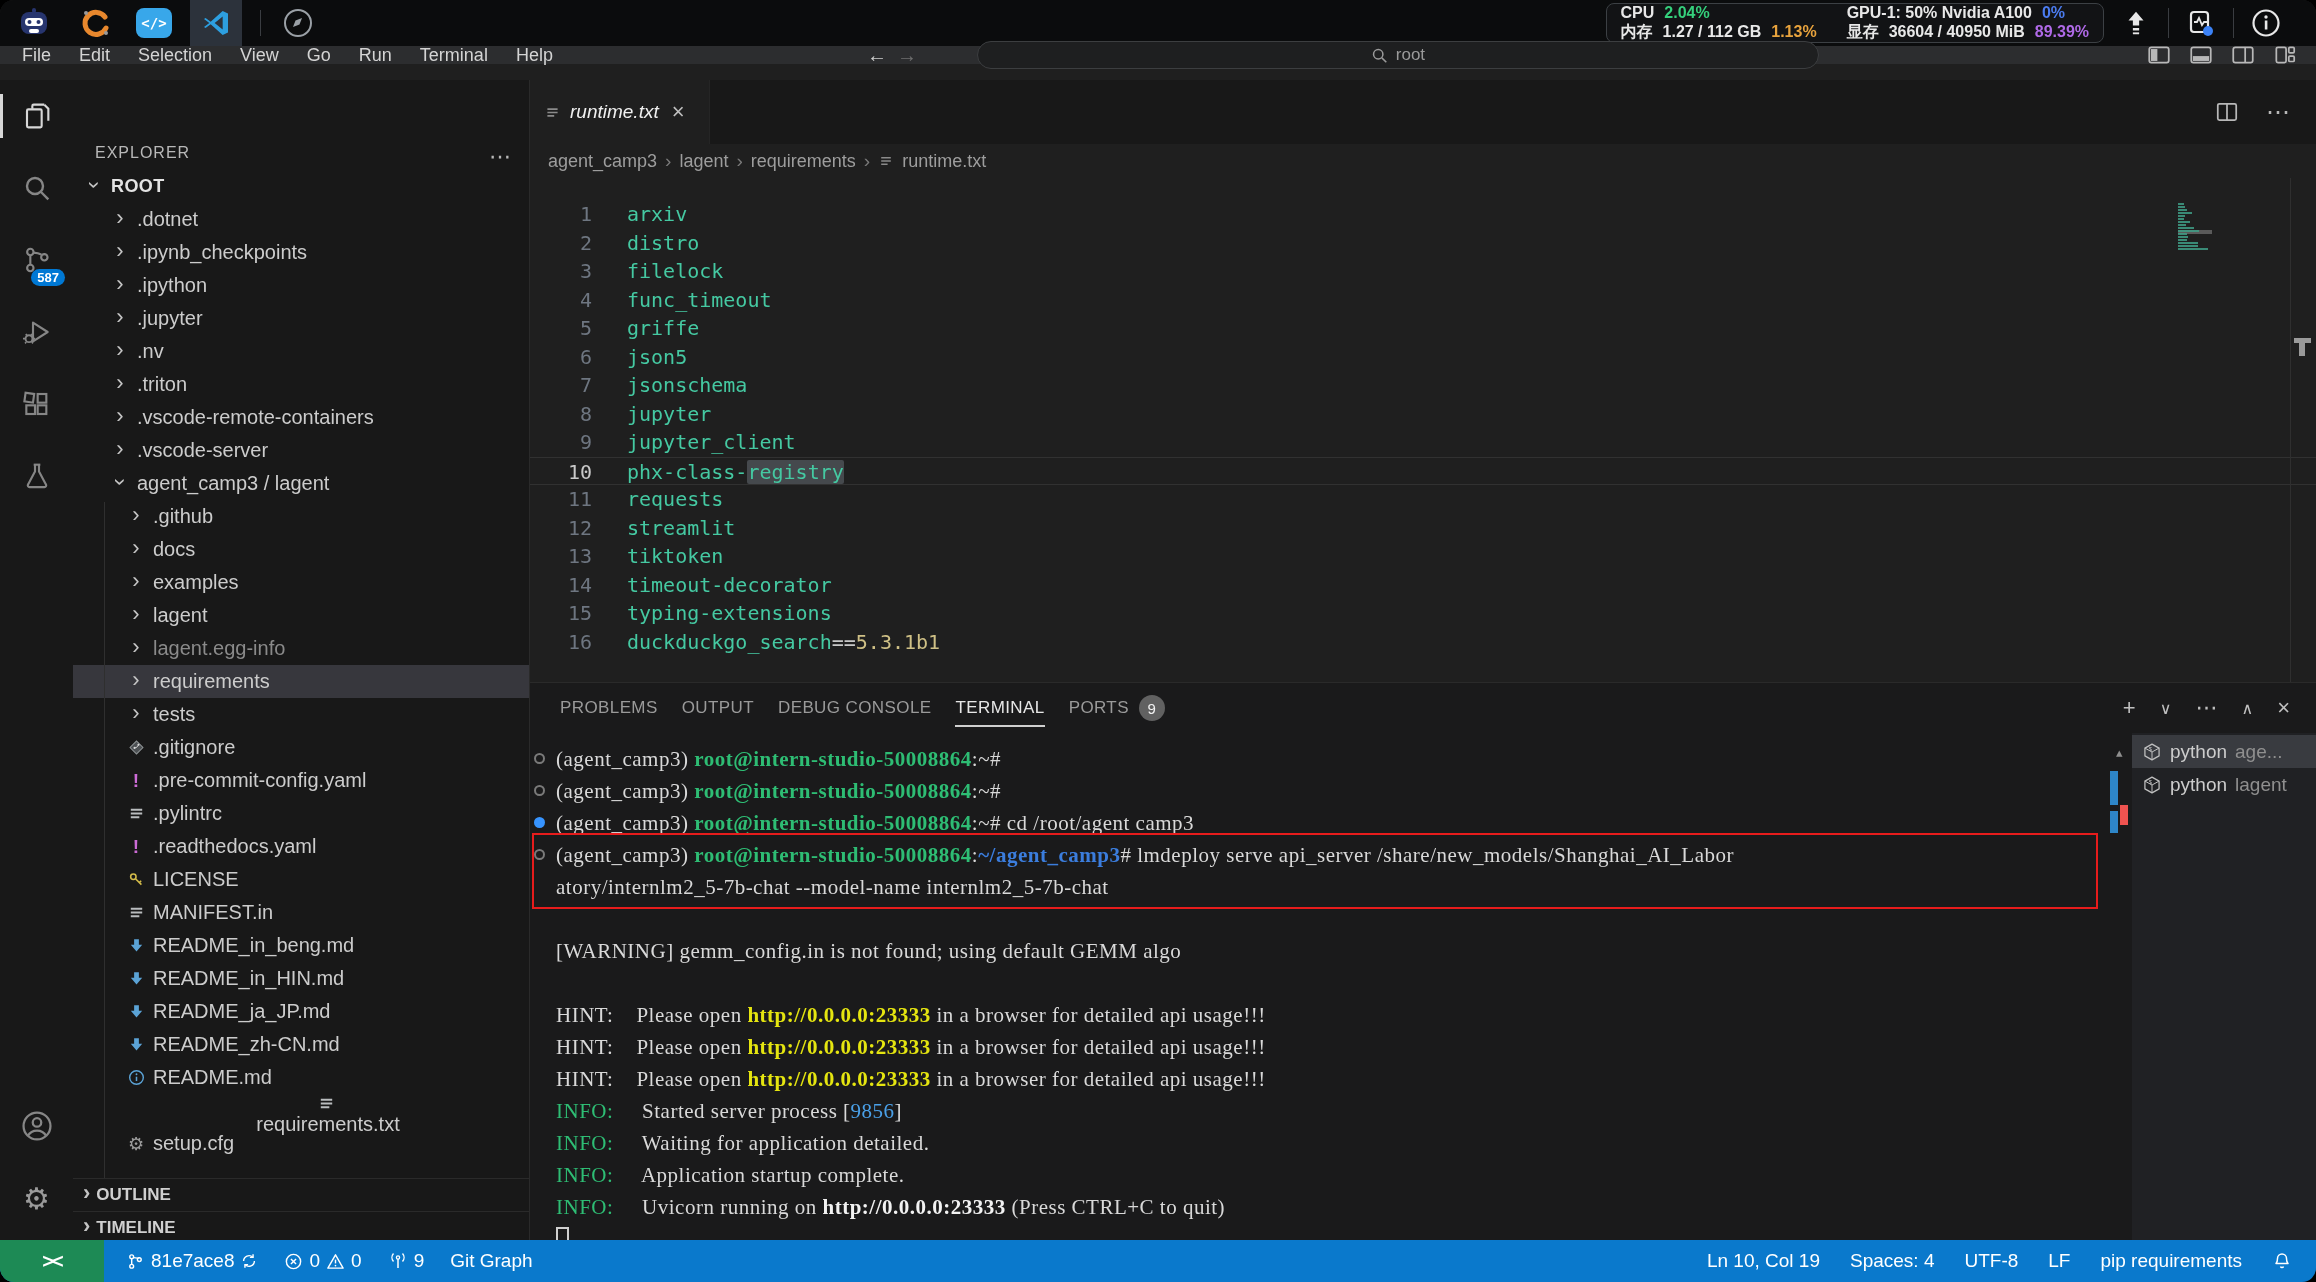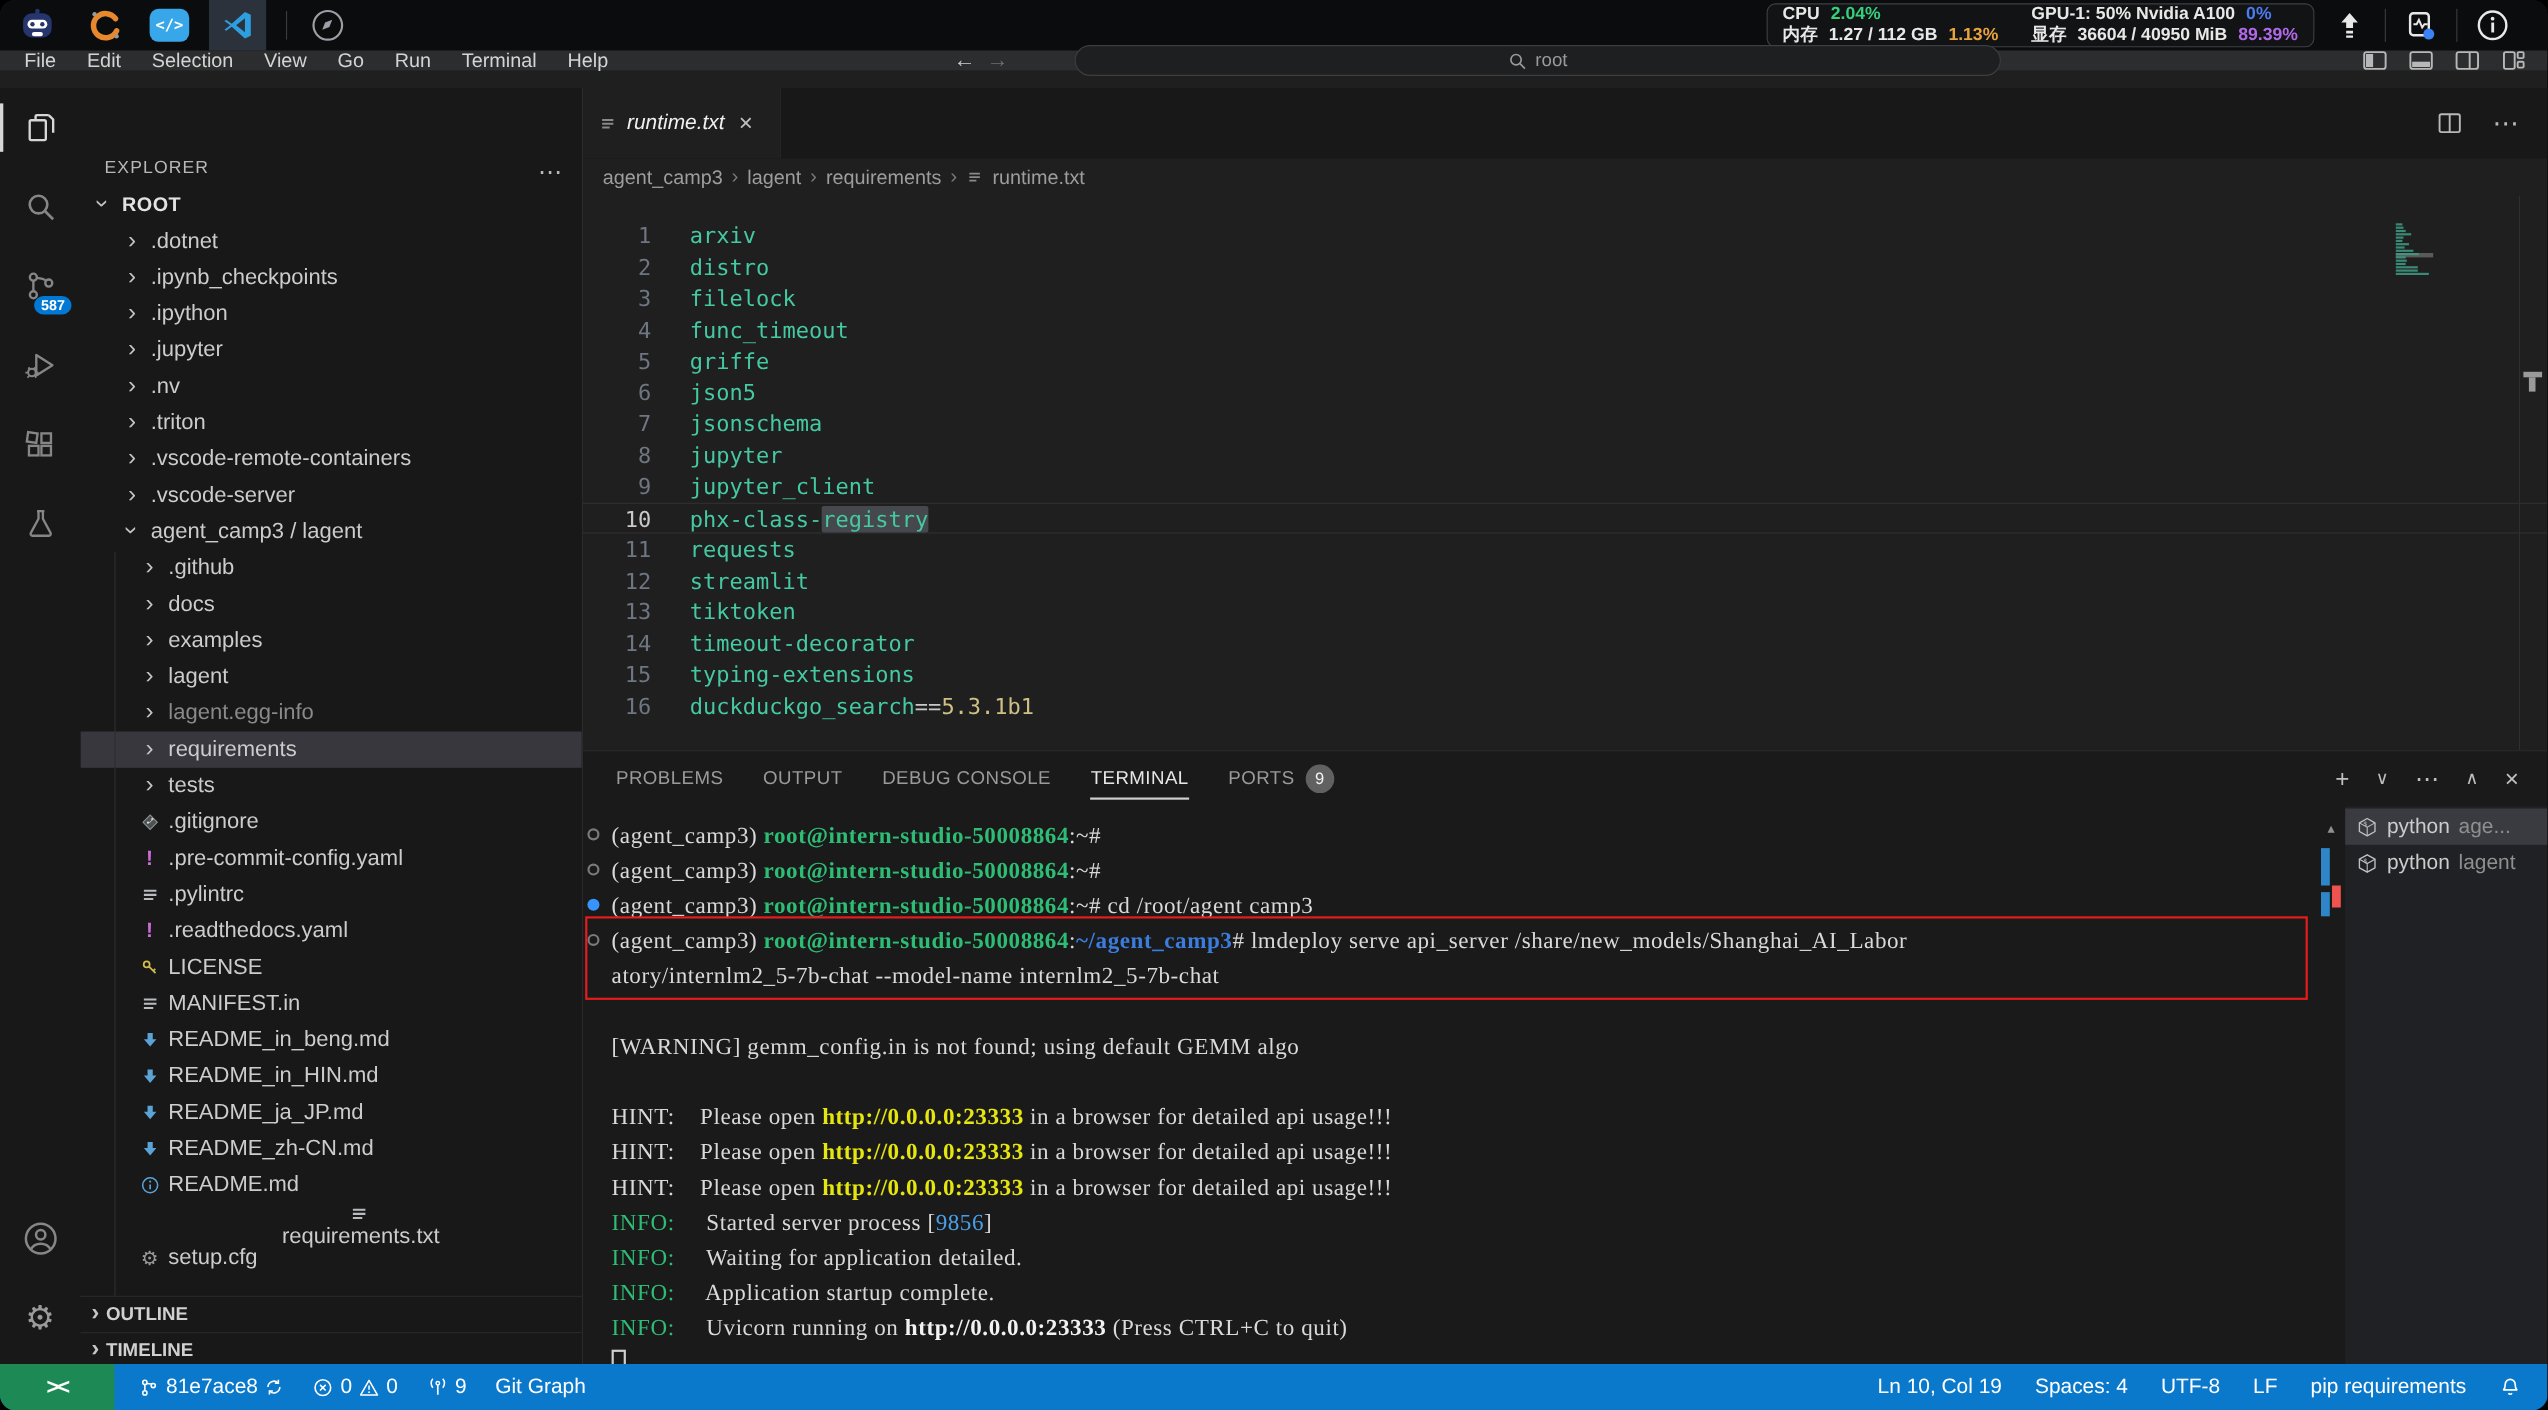--- a/index.html
+++ b/index.html
@@ -89,21 +89,21 @@
 .mm-hl{position:absolute;left:0;width:34px;height:4px;background:#6f6f6f;opacity:.75}
 .mm-bar{height:2px;margin-bottom:1px;background:#3f9e86;opacity:.85}
 .ovr{position:absolute;top:0;bottom:0;left:1760px;width:26px;border-left:1px solid #2f2f2f}
 .ovr-mark{position:absolute;left:3px;top:160px;width:17px;height:18px}
 .ovr-mark .h{position:absolute;top:0;left:0;width:17px;height:5px;background:#9a9a9a}
 .ovr-mark .v{position:absolute;top:5px;left:5px;width:6px;height:13px;background:#9a9a9a}
 
 
 .panel{height:558px;background:#1a1a1b;border-top:1px solid #2a2a2a;display:flex;flex-direction:column}
 .panel-header{height:50px;display:flex;align-items:center;padding:0 26px 0 30px}
-.ptabs{display:flex;gap:36px;height:100%}
+.ptabs{display:flex;gap:24px;height:100%}
 .ptab{display:flex;align-items:center;font-size:17px;letter-spacing:.4px;color:#9a9a9a;position:relative;gap:10px}
 .ptab.active{color:#e7e7e7}
 .ptab.active::after{content:"";position:absolute;left:0;right:0;bottom:6px;height:2px;background:#cfcfcf}
 .pbadge{background:#616161;color:#f2f2f2;font-size:15px;width:26px;height:26px;border-radius:50%;display:flex;align-items:center;justify-content:center}
 .pactions{margin-left:auto;display:flex;align-items:center;gap:24px;color:#c0c0c0;font-size:22px}
 .pactions .small{font-size:16px}
 .panel-body{flex:1;display:flex;position:relative;min-height:0}
 .terminal{flex:1;position:relative;padding:10px 0 0 26px;font-family:"Liberation Serif","DejaVu Serif",serif;font-size:21px;letter-spacing:.5px;color:#d9d9d9;overflow:hidden}
 .term-line{height:32px;line-height:32px;white-space:pre;position:relative}
 .dec{position:absolute;left:-22px;top:10px;width:11px;height:11px;border-radius:50%}

